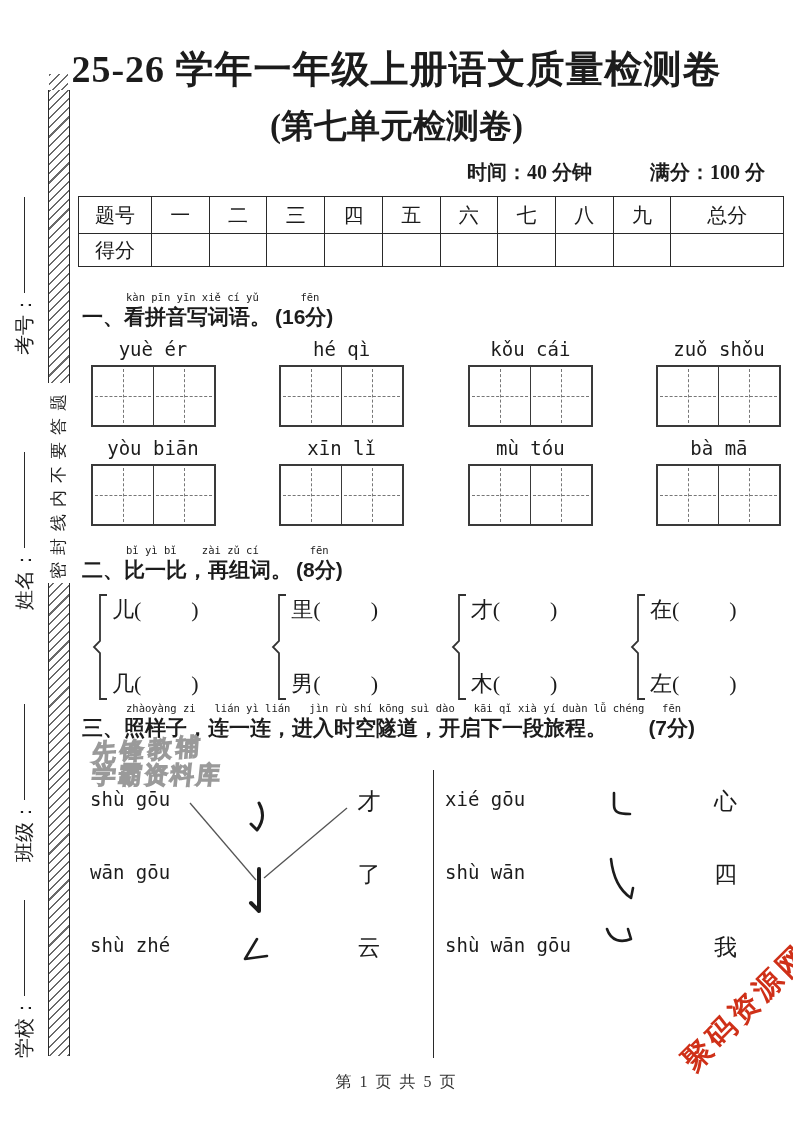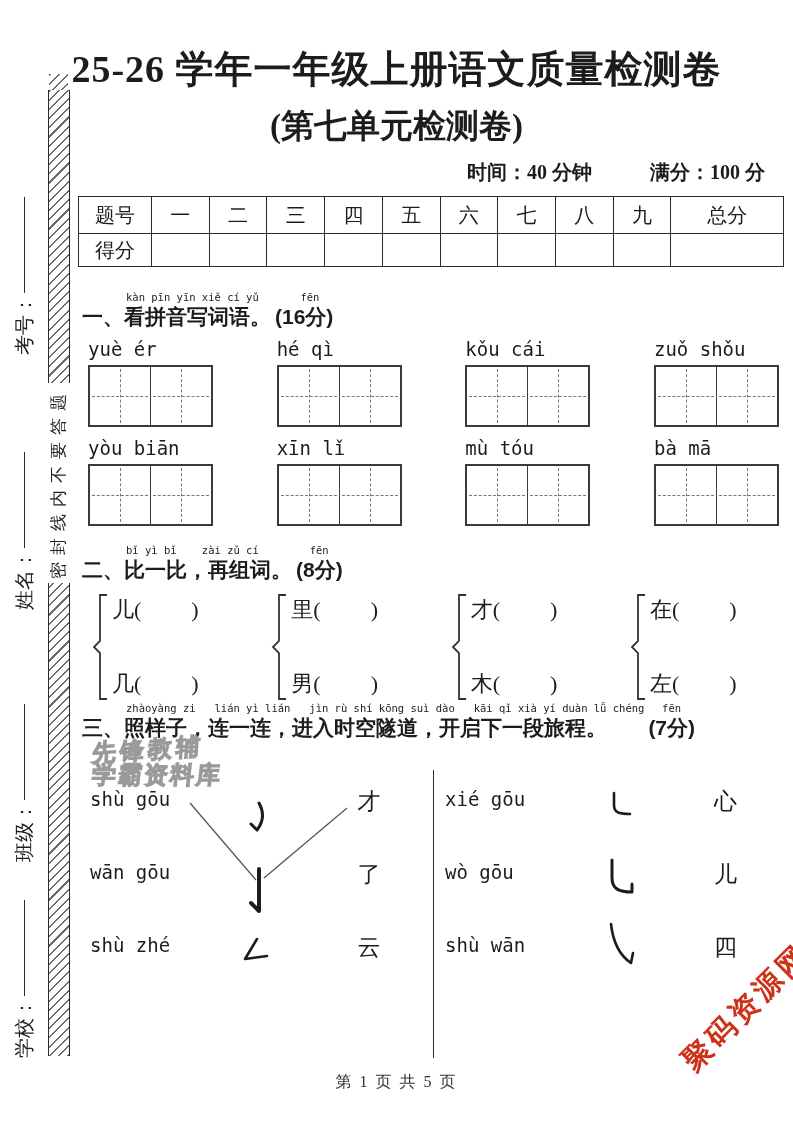--- a/index.html
+++ b/index.html
@@ -38,21 +38,21 @@
   .sec-heading{display:flex;align-items:flex-end;gap:4px;
     font-family:"Liberation Sans","DejaVu Sans",sans-serif;}
   .h-pinyin{font-family:"DejaVu Sans Mono",monospace;font-size:10.5px;color:#222;
     padding-left:44px;white-space:pre;line-height:13px;}
   .h-pinyin.score-p{padding-left:0;text-align:right;padding-right:14px;}
   .h-title,.h-score{font-size:21px;font-weight:bold;white-space:nowrap;line-height:26px;}
 
   
   .words{left:88px;top:338px;width:696px;}
   .word-row{display:flex;justify-content:space-between;margin-bottom:10px;}
-  .word-block{width:130px;display:flex;flex-direction:column;align-items:flex-start;}
+  .word-block{width:130px;display:flex;flex-direction:column;align-items:center;}
   .word-pinyin{font-family:"DejaVu Sans Mono",monospace;font-size:19px;margin-bottom:5px;white-space:nowrap;}
   .write-grid{display:flex;border:2px solid #3a3a3a;}
   .grid-cell{width:60px;height:58px;position:relative;}
   .grid-cell + .grid-cell{border-left:1.6px solid #3a3a3a;}
   .grid-cell::before{content:"";position:absolute;left:50%;top:2px;bottom:2px;border-left:1px dashed #777;}
   .grid-cell::after{content:"";position:absolute;top:50%;left:2px;right:2px;border-top:1px dashed #777;}
 
   
   .pairs{left:92px;top:593px;width:690px;display:flex;justify-content:space-between;}
   .pair-group{display:flex;align-items:center;width:152px;}
@@ -323,36 +323,36 @@
     <div class="match-row">
       <span class="match-pinyin">xié gōu</span>
       <span class="stroke-cell">
         <svg width="30" height="28">
           <path d="M10,3 L10,15 C10,22 14,24 26,24" fill="none" stroke="#1c1c1c" stroke-width="2.6" stroke-linecap="round" stroke-linejoin="round"></path>
         </svg>
       </span>
       <span class="match-char">心</span>
     </div>
     <div class="match-row">
-      <span class="match-pinyin">wò gōu</span>
-      <span class="stroke-cell">
-        <svg width="34" height="40">
-          <path d="M10,3 L10,21 C10,32 17,35 30,35 L30,27" fill="none" stroke="#1c1c1c" stroke-width="3" stroke-linecap="round" stroke-linejoin="round"></path>
-        </svg>
-      </span>
-      <span class="match-char">儿</span>
-    </div>
-    <div class="match-row">
       <span class="match-pinyin">shù wān</span>
       <span class="stroke-cell">
         <svg width="36" height="46">
           <path d="M10,2 C12,20 18,33 30,41 L32,31" fill="none" stroke="#1c1c1c" stroke-width="2.6" stroke-linecap="round" stroke-linejoin="round"></path>
         </svg>
       </span>
       <span class="match-char">四</span>
+    </div>
+    <div class="match-row">
+      <span class="match-pinyin">shù wān gōu</span>
+      <span class="stroke-cell">
+        <svg width="34" height="26">
+          <path d="M5,7 C9,19 19,21 29,17 L26,7" fill="none" stroke="#1c1c1c" stroke-width="2.6" stroke-linecap="round" stroke-linejoin="round"></path>
+        </svg>
+      </span>
+      <span class="match-char">我</span>
     </div>
   </div>
 <div class="abs divider"></div>
 
 <svg class="abs" style="left:90px;top:782px;" width="340" height="280">
   <line x1="100" y1="21" x2="166" y2="98" stroke="#555" stroke-width="1.3"></line>
   <line x1="174" y1="96" x2="257" y2="26" stroke="#555" stroke-width="1.3"></line>
 </svg>
 
 <div class="abs red-wm" style="color: rgb(207, 48, 24);">聚码资源网</div>

